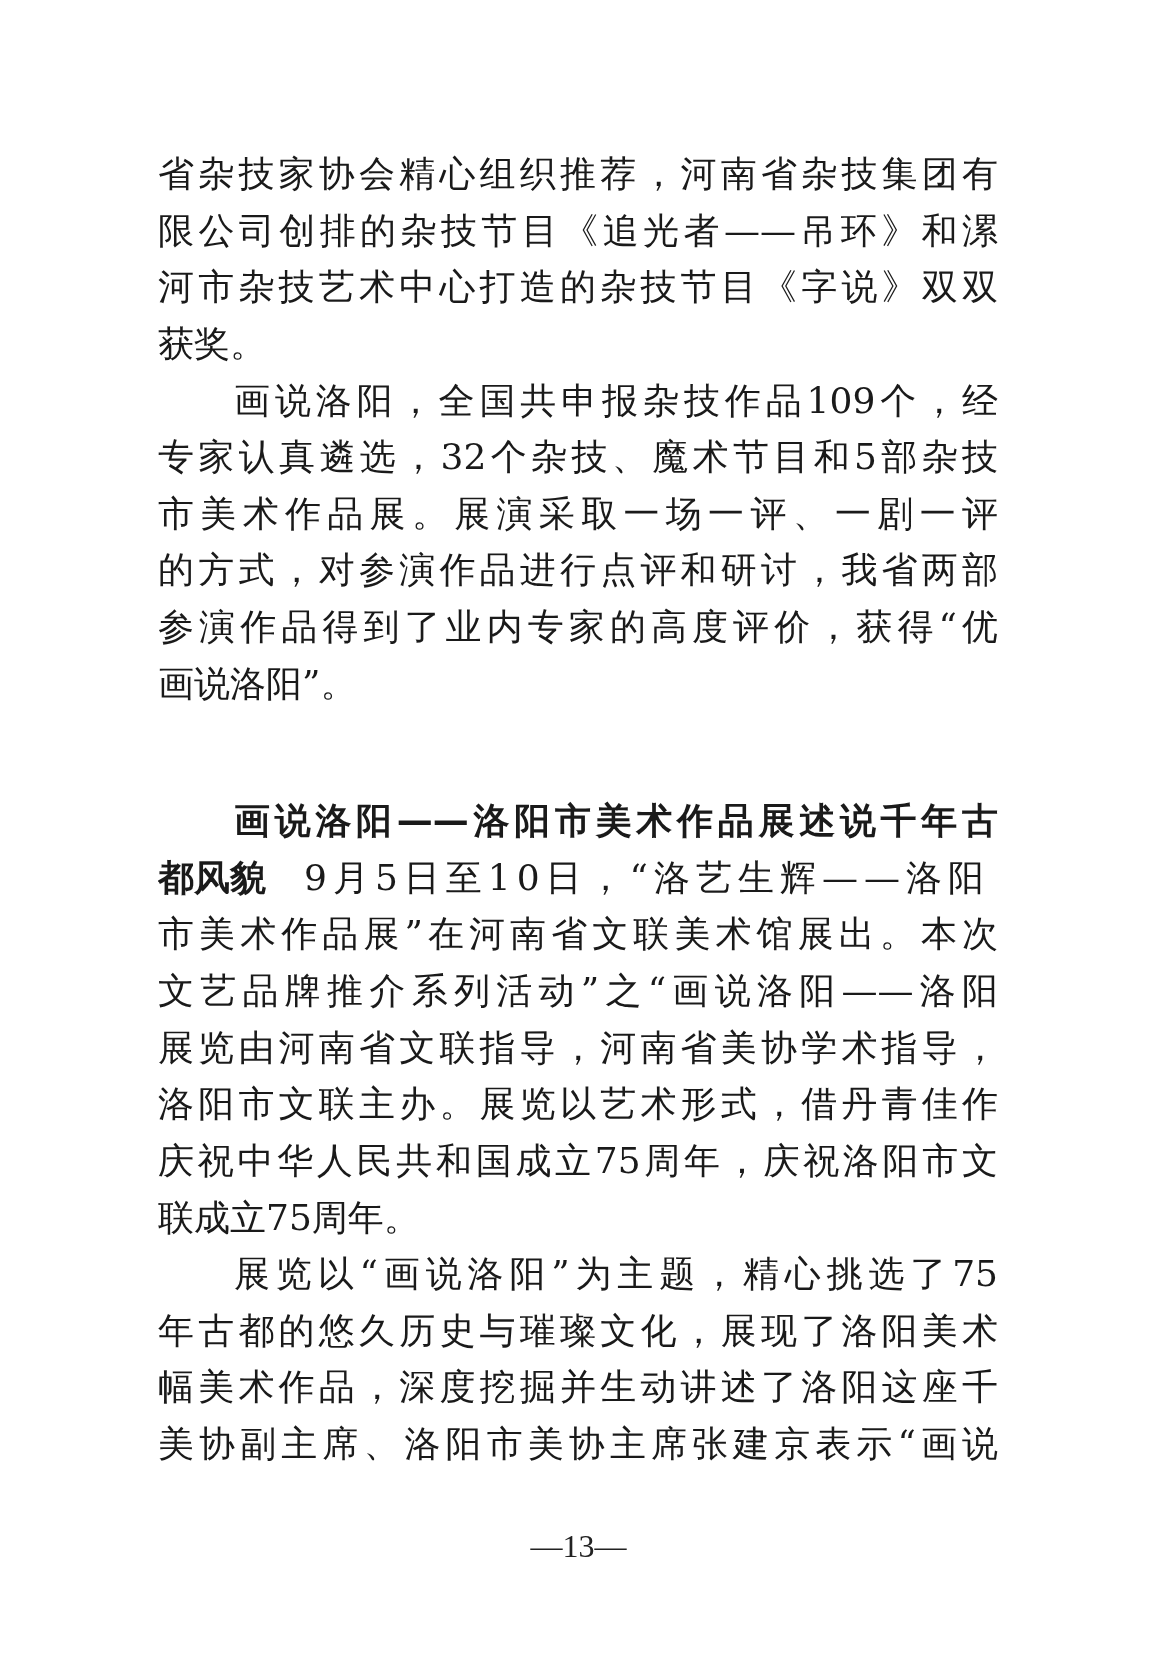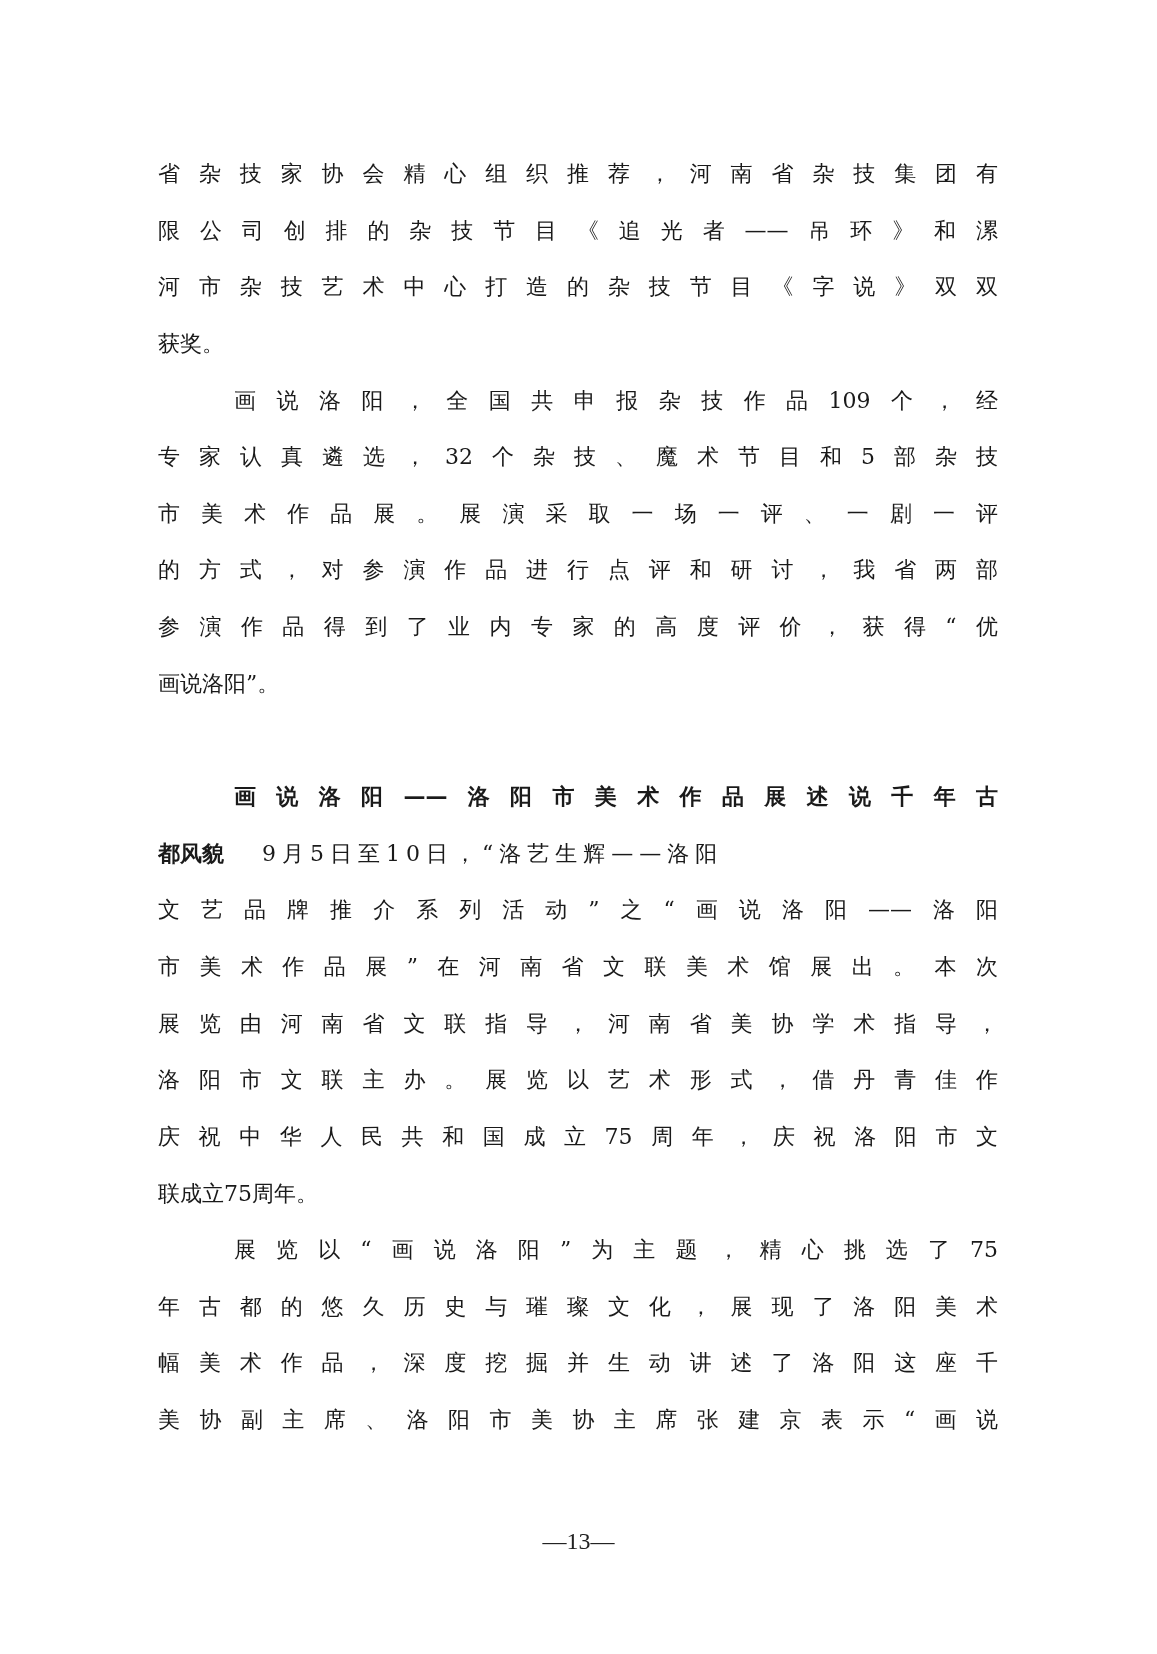--- a/index.html
+++ b/index.html
@@ -2,35 +2,35 @@
 <html><head>
 <meta charset="utf-8">
 <style>
   html, body { margin: 0; padding: 0; background: #ffffff; }
   body { width: 1157px; height: 1654px; position: relative; overflow: hidden; }
   .page { position: absolute; left: 0; top: 0; width: 1157px; height: 1654px; background: #fff; }
   .body-text {
     position: absolute; left: 158px; top: 146px; width: 840px;
     font-family: "DejaVu Serif", "Liberation Serif", serif;
     color: #1a1a1a;
-    font-size: 22px;
+    font-size: 36px;
     line-height: 56.65px;
   }
   .line {
     display: block; height: 56.65px; white-space: nowrap;
     text-align: justify; text-align-last: justify;
     overflow: hidden;
   }
   .line.last { text-align-last: left; }
   .line.indent { padding-left: 76px; }
   .line.blank { height: 56.65px; }
-  .heading { font-family: "DejaVu Sans", "Liberation Sans", sans-serif; font-weight: bold; }
+  .heading { font-family: "DejaVu Sans", "Liberation Sans", sans-serif; font-weight: bold; margin-top: 24px; }
   .page-number {
     position: absolute; left: 0; width: 1157px; top: 1528px; text-align: center;
-    font-family: "Liberation Serif", "DejaVu Serif", serif; font-size: 24px; color: #222;
+    font-family: "Liberation Serif", "DejaVu Serif", serif; font-size: 32px; color: #222;
   }
 </style>
 </head>
 <body>
 
 <div class="page">
   <div class="body-text">
 
     <span class="line">省杂技家协会精心组织推荐，河南省杂技集团有</span>
     <span class="line">限公司创排的杂技节目《追光者——吊环》和漯</span>
@@ -43,22 +43,22 @@
     <span class="line">的方式，对参演作品进行点评和研讨，我省两部</span>
     <span class="line">参演作品得到了业内专家的高度评价，获得“优</span>
     <span class="line last">画说洛阳”。</span>
 
     <span class="line blank"></span>
 
     <span class="line indent heading">画说洛阳——洛阳市美术作品展述说千年古</span>
     <span class="line" style="text-align-last:left;">
       <span class="heading">都风貌</span><span style="display:inline-block;width:38px;"></span><span style="letter-spacing:6px;">9月5日至10日，“洛艺生辉——洛阳</span>
     </span>
+    <span class="line">市美术作品展”在河南省文联美术馆展出。本次</span>
     <span class="line">文艺品牌推介系列活动”之“画说洛阳——洛阳</span>
-    <span class="line">市美术作品展”在河南省文联美术馆展出。本次</span>
     <span class="line">展览由河南省文联指导，河南省美协学术指导，</span>
     <span class="line">洛阳市文联主办。展览以艺术形式，借丹青佳作</span>
     <span class="line">庆祝中华人民共和国成立75周年，庆祝洛阳市文</span>
     <span class="line last">联成立75周年。</span>
 
     <span class="line indent">展览以“画说洛阳”为主题，精心挑选了75</span>
     <span class="line">年古都的悠久历史与璀璨文化，展现了洛阳美术</span>
     <span class="line">幅美术作品，深度挖掘并生动讲述了洛阳这座千</span>
     <span class="line">美协副主席、洛阳市美协主席张建京表示“画说</span>
   </div>

